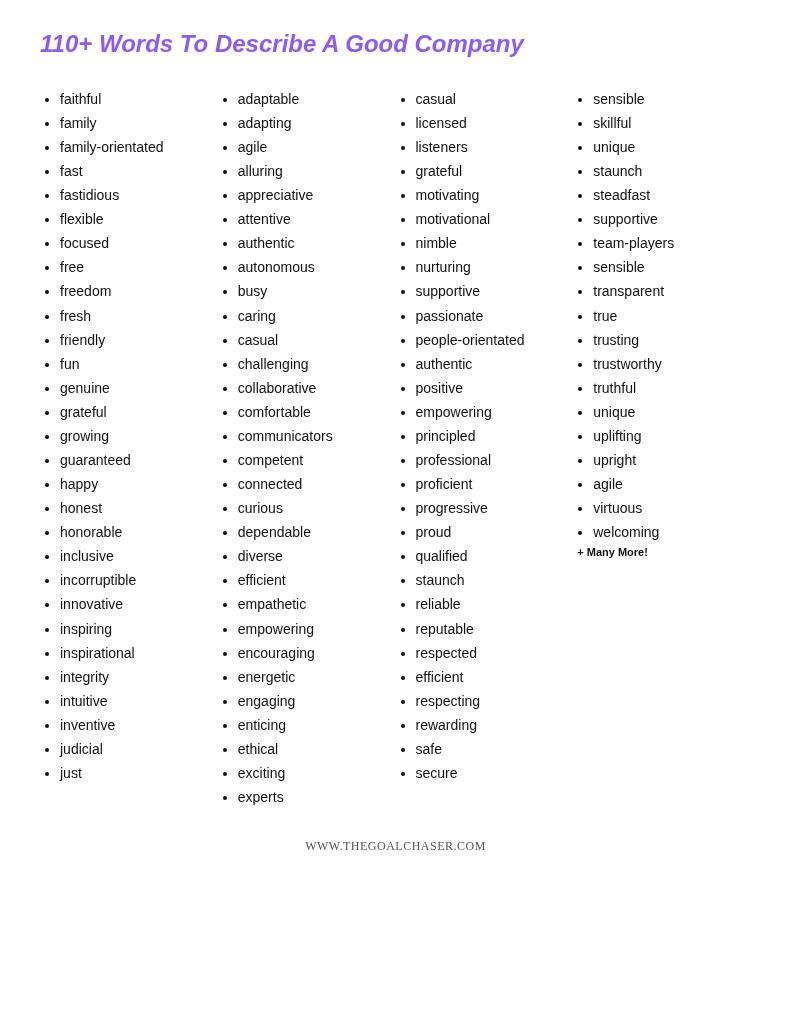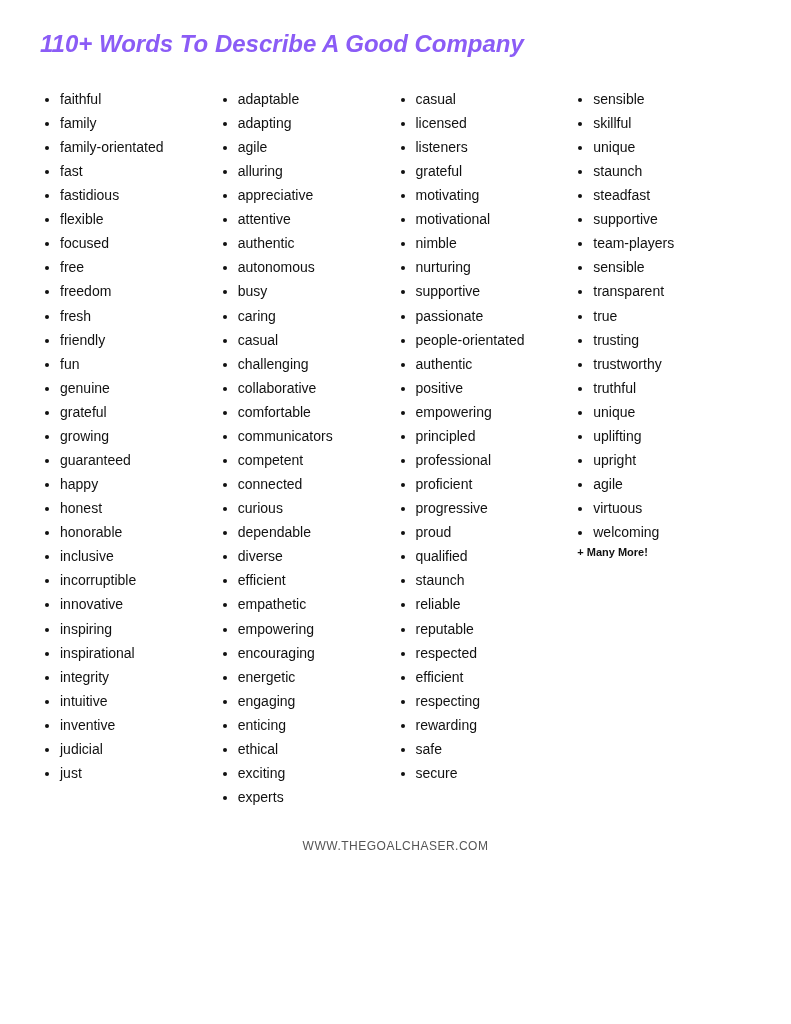--- a/index.html
+++ b/index.html
@@ -40,21 +40,21 @@
       font-size: 14px;
       color: #111111;
       line-height: 1.72;
       font-family: Arial, sans-serif;
     }
     .footer {
       text-align: center;
       margin-top: 30px;
       font-size: 12px;
       color: #555555;
-      font-family: Liberation Sans, sans-serif;
+      font-family: Liberation Serif, serif;
       letter-spacing: 0.5px;
     }
     .plus-more {
       font-size: 11px;
       font-weight: bold;
       color: #111111;
       font-family: Arial, sans-serif;
       margin-top: 2px;
       padding-left: 4px;
     }

